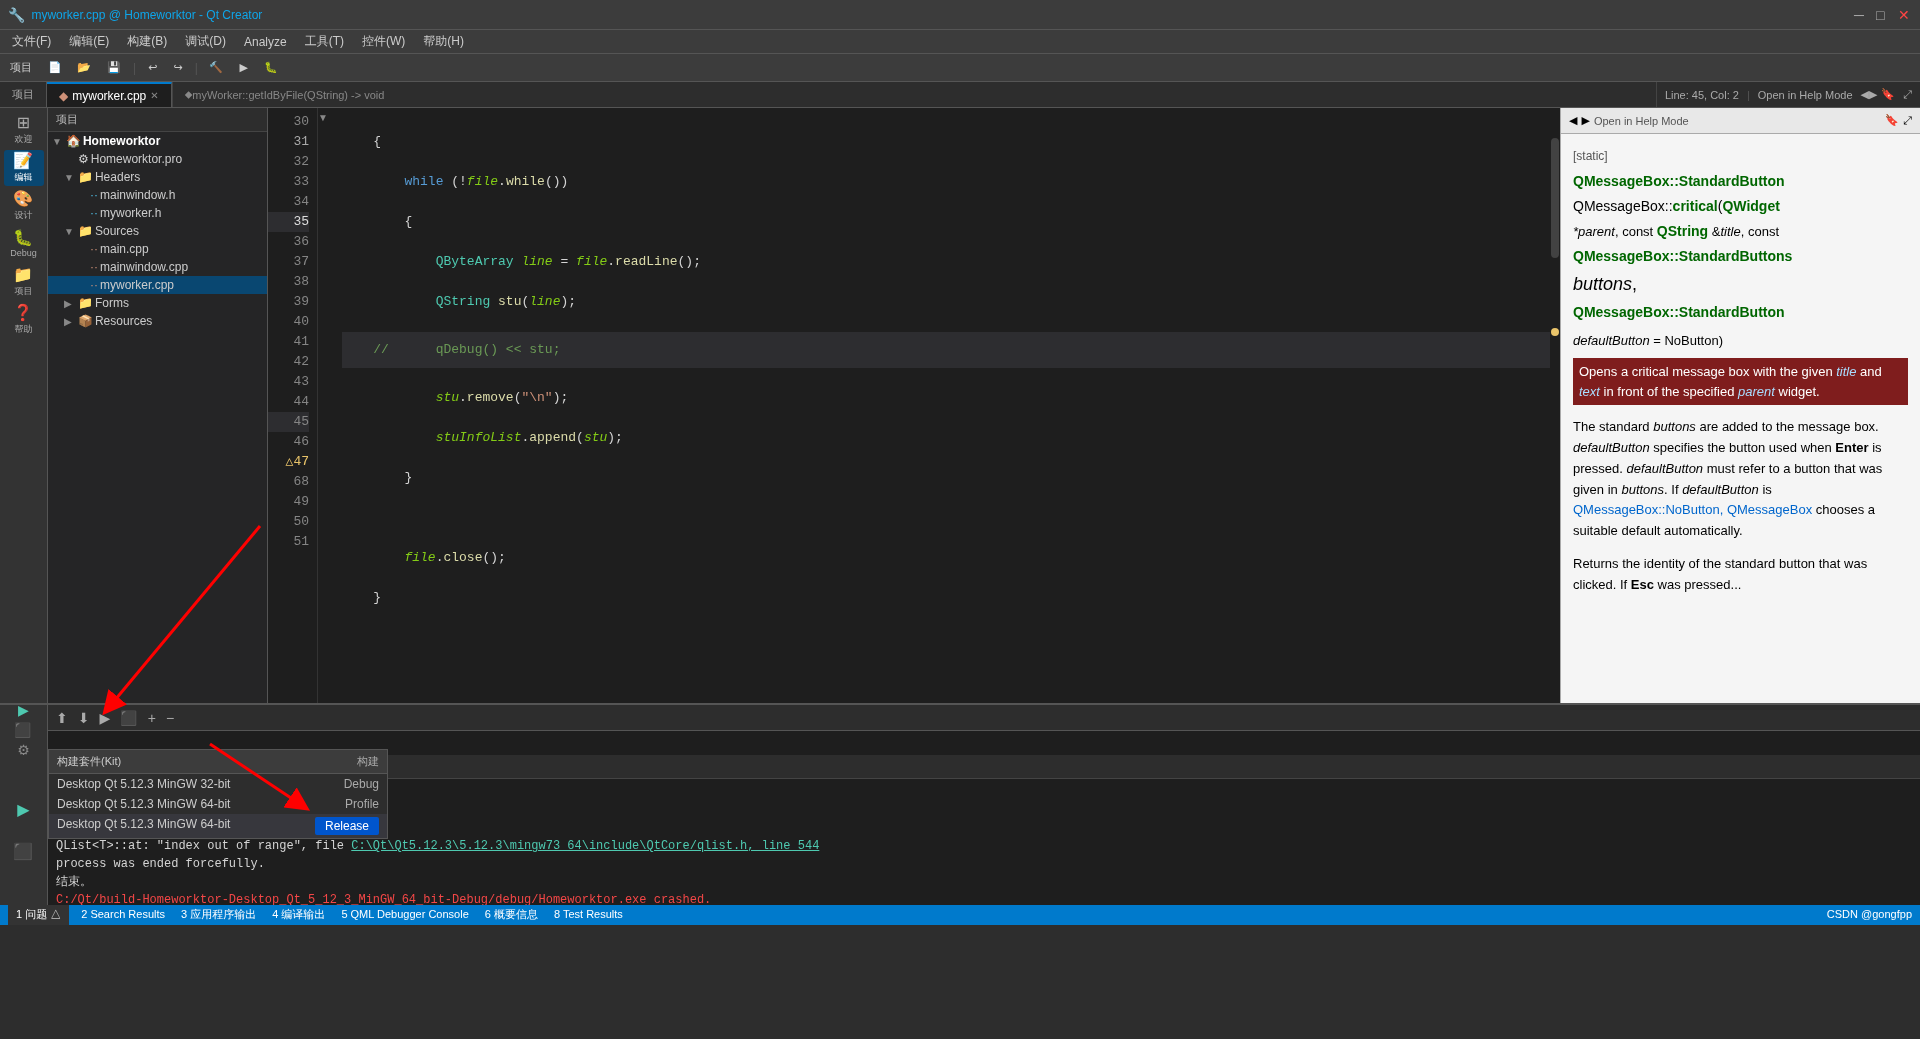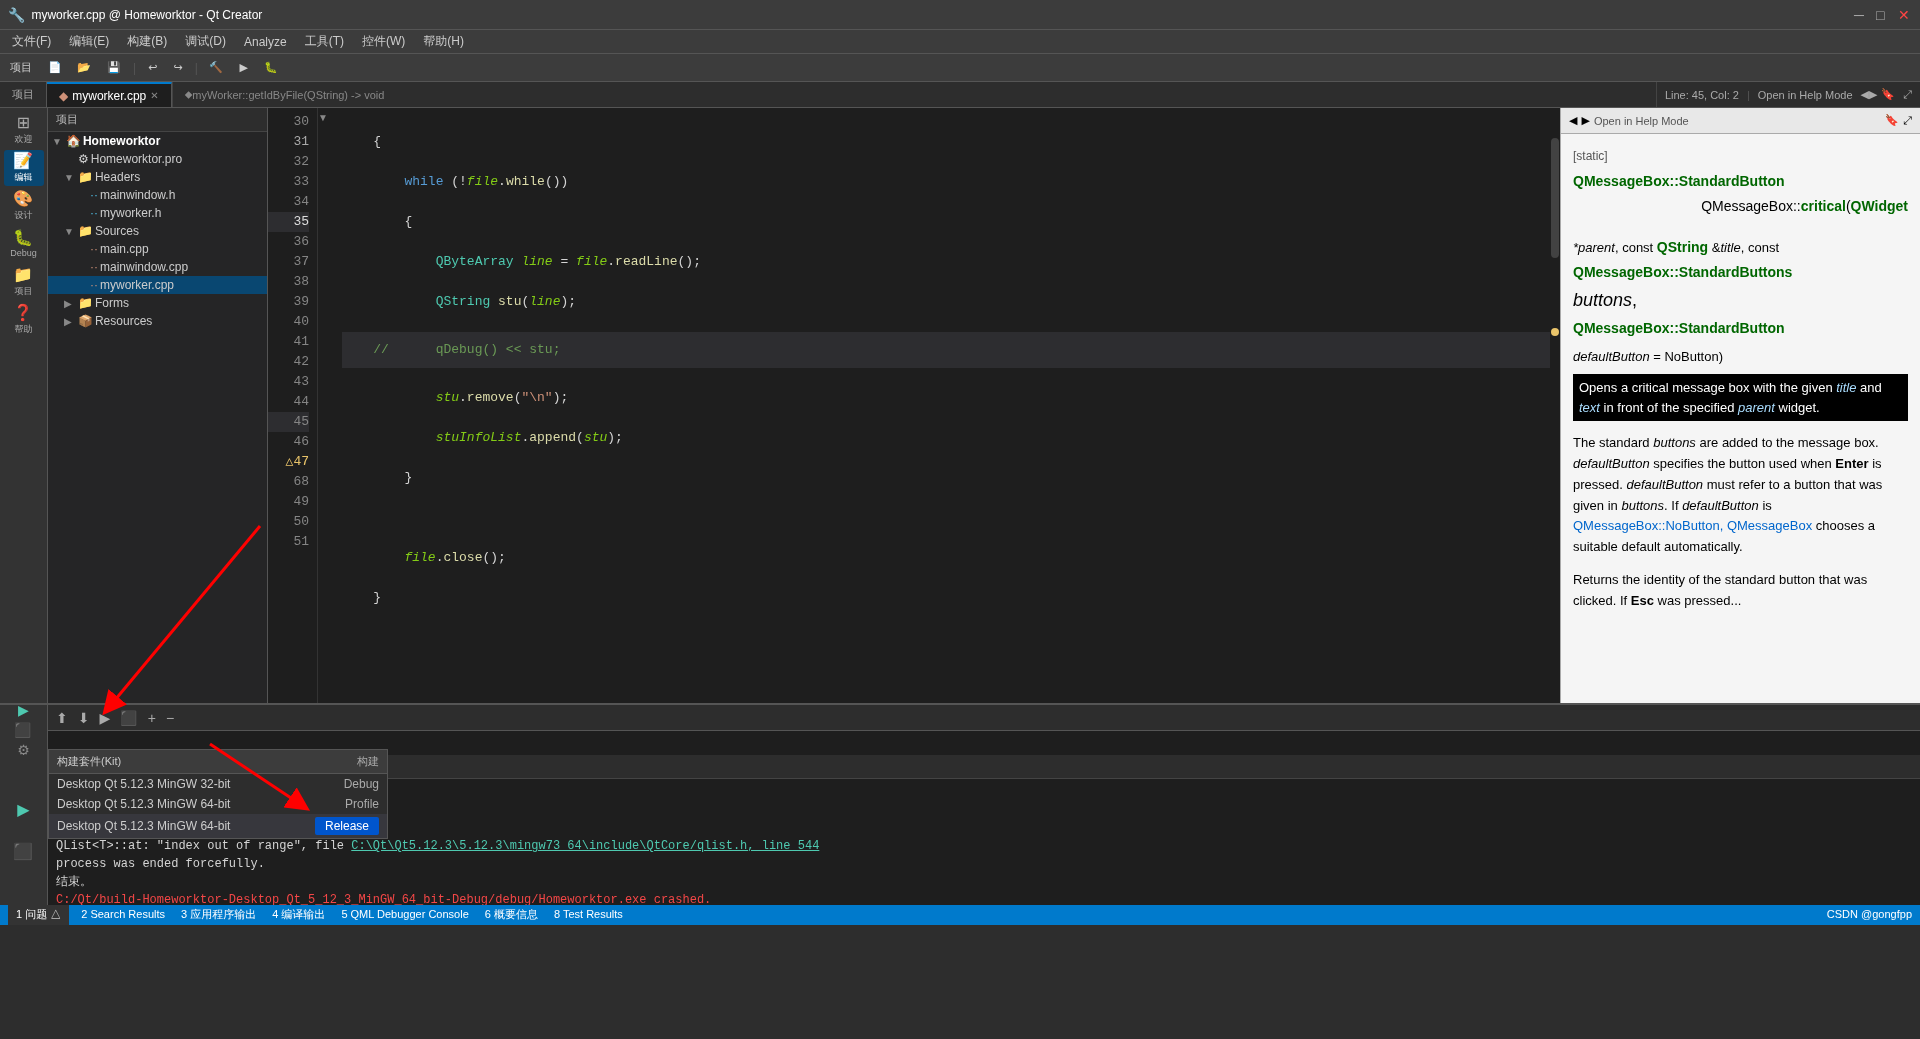--- a/index.html
+++ b/index.html
@@ -295,21 +295,21 @@
     }
     #kit-popup-header {
       padding: 4px 8px;
       background: #3c3c3c;
       color: #ccc;
       border-bottom: 1px solid #555;
       font-size: 11px;
     }
     .kit-row {
       display: flex;
-      align-items: center;
+      align-items: flex-start;
       padding: 3px 8px;
       gap: 0;
     }
     .kit-name { color: #ccc; flex: 1; font-size: 12px; }
     .kit-build { color: #aaa; font-size: 12px; }
     
     #project-info {
       padding: 6px 8px;
       background: #252526;
       font-size: 11px;
@@ -338,21 +338,21 @@
       cursor: pointer;
       font-size: 14px;
       padding: 0 4px;
     }
   </style>
 </head>
 <body>
 
 <div id="title-bar">
   <span style="font-size:14px; margin-right:6px;">🔧</span>
-  <span style="color:#ffffff; font-size:12px; flex:1;">myworker.cpp @ Homeworktor - Qt Creator</span>
+  <span style="color:#0ea5e9; font-size:12px; flex:1;">myworker.cpp @ Homeworktor - Qt Creator</span>
   <div class="win-controls">
     <span class="win-btn">─</span>
     <span class="win-btn">□</span>
     <span class="win-btn" style="color:#f44;">✕</span>
   </div>
 </div>
 
 <div id="menu-bar">
   <span class="menu-item">文件(F)</span>
   <span class="menu-item">编辑(E)</span>
@@ -595,39 +595,39 @@
       <span style="cursor:pointer;">🔖</span>
       <span style="cursor:pointer;">⤢</span>
     </div>
     <div id="help-content">
       <div style="margin-bottom:4px;">
         <span class="help-static">[static]</span>
       </div>
       <div style="line-height:1.5; margin-bottom:4px;">
         <span class="help-bold">QMessageBox::StandardButton</span>
       </div>
-      <div style="line-height:1.5; margin-bottom:20px; font-size:13px;text-align:right;">
+      <div style="line-height:1.5; margin-bottom:4px; font-size:13px;">
         <span class="help-class">QMessageBox::</span><span class="help-method">critical</span><span class="help-class">(</span><span class="help-bold">QWidget</span>
       </div>
       <div style="line-height:1.5; margin-bottom:4px; font-size:13px;">
         <span class="help-italic">*parent</span><span class="help-normal">, const </span><span class="help-bold">QString</span><span class="help-normal"> &amp;</span><span class="help-italic">title</span><span class="help-normal">, const</span>
       </div>
       <div style="line-height:1.5; margin-bottom:4px; font-size:13px;">
         <span class="help-bold">QMessageBox::StandardButtons</span>
       </div>
       <div style="line-height:1.5; margin-bottom:4px; font-size:18px;">
         <span class="help-italic">buttons</span><span class="help-normal">,</span>
       </div>
       <div style="line-height:1.5; margin-bottom:8px; font-size:13px;">
         <span class="help-bold">QMessageBox::StandardButton</span>
       </div>
       <div style="line-height:1.5; margin-bottom:8px; font-size:13px;">
         <span class="help-italic">defaultButton</span><span class="help-normal"> = NoButton)</span>
       </div>
-      <div style="background:#000000; color:#fff; padding:4px 6px; margin-bottom:12px; line-height:1.5; font-size:13px;">
+      <div style="background:#7f1d1d; color:#fff; padding:4px 6px; margin-bottom:12px; line-height:1.5; font-size:13px;">
         Opens a critical message box with the given <span style="font-style:italic; color:#aaddff;">title</span> and <span style="font-style:italic; color:#aaddff;">text</span> in front of the specified <span style="font-style:italic; color:#aaddff;">parent</span> widget.
       </div>
       <div style="line-height:1.6; font-size:13px; color:#000; margin-bottom:12px;">
         The standard <span style="font-style:italic;">buttons</span> are added to the message box. <span style="font-style:italic;">defaultButton</span> specifies the button used when <b>Enter</b> is pressed. <span style="font-style:italic;">defaultButton</span> must refer to a button that was given in <span style="font-style:italic;">buttons</span>. If <span style="font-style:italic;">defaultButton</span> is <span class="help-link">QMessageBox::NoButton, QMessageBox</span> chooses a suitable default automatically.
       </div>
       <div style="line-height:1.6; font-size:13px; color:#000;">
         Returns the identity of the standard button that was clicked. If <b>Esc</b> was pressed...
       </div>
     </div>
   </div>

